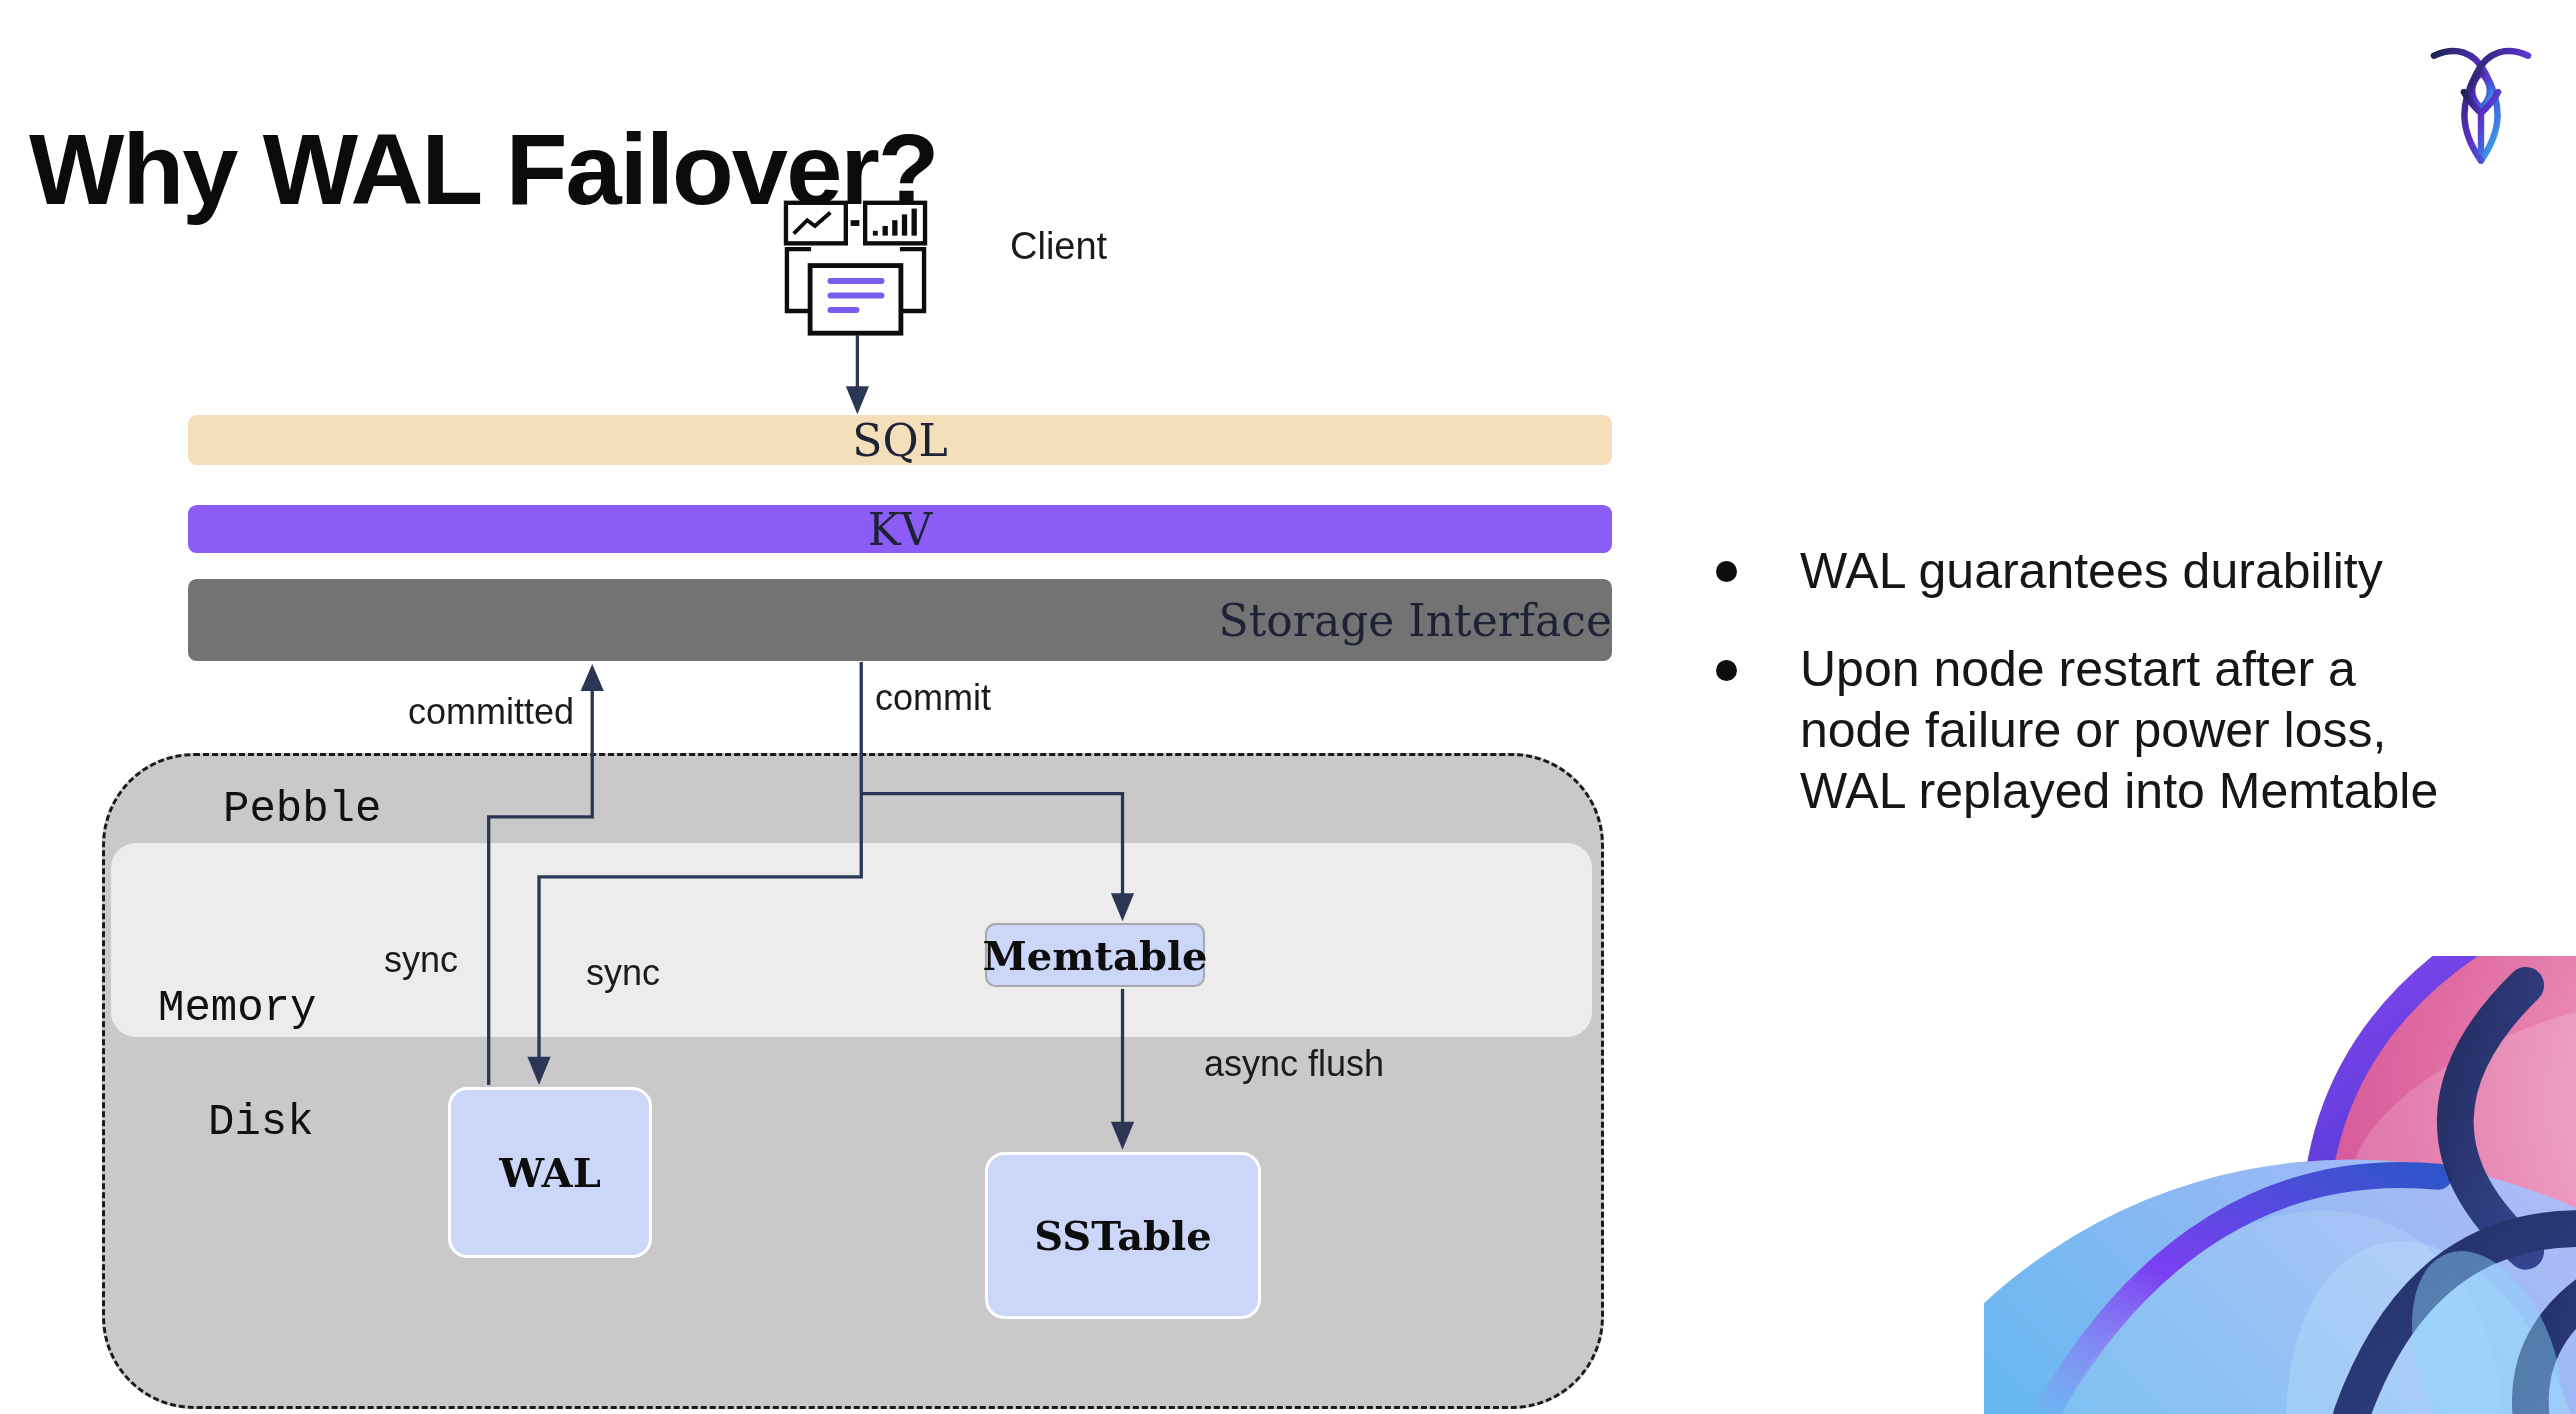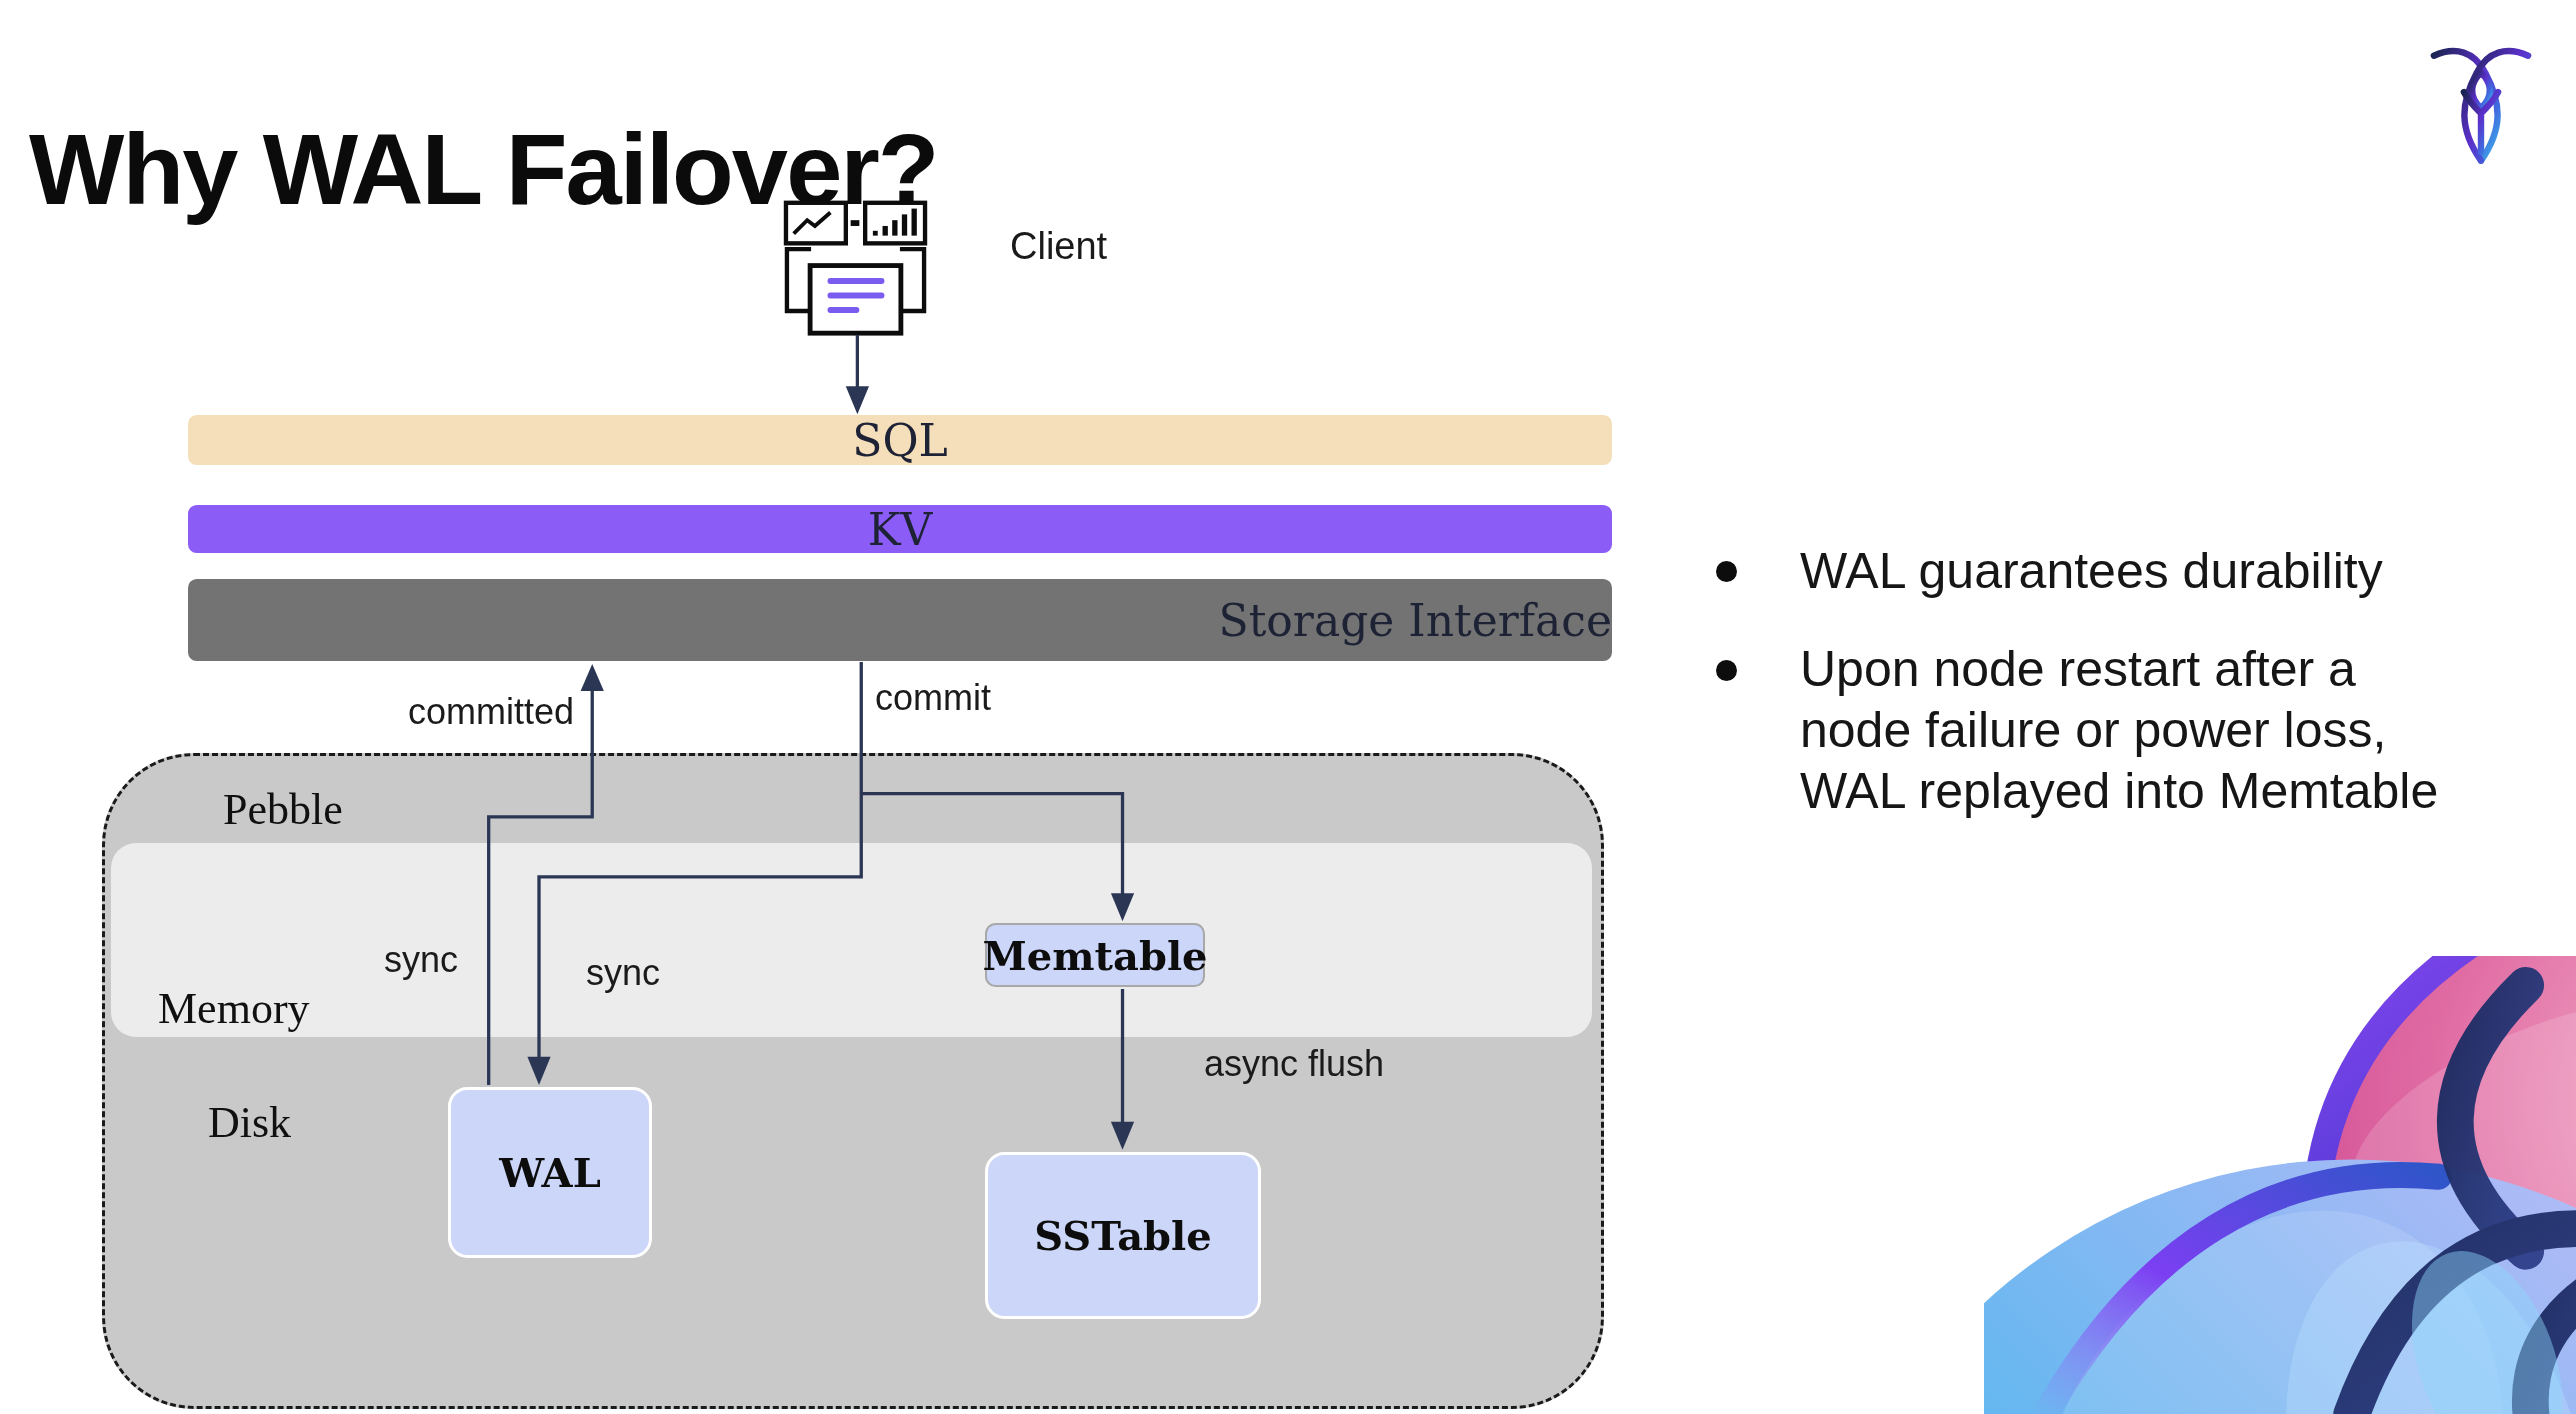--- a/index.html
+++ b/index.html
@@ -18,21 +18,21 @@
   .bar{left:144px;width:1424px;border-radius:8.7px;display:flex;align-items:center;justify-content:center;margin-left:44px;}
   .bar span{font-family:"DejaVu Serif",serif;font-size:44px;color:#1d2235;}
   .bar.sql{top:415px;height:50px;background:#f5dfba;}
   .bar.kv{top:505px;height:48px;background:#8b5cf6;text-align:center;}
   .bar.storage{top:579px;height:82px;background:#737373;justify-content:flex-end;}
 
   
   .pebble{left:102px;top:753px;width:1502px;height:656px;background:#c9c9c9;
           border:3.9px dashed #1a1a1a;border-radius:92px;box-sizing:border-box;}
   .memory-band{left:111px;top:843px;width:1481px;height:194px;background:#ececec;border-radius:25px;}
-  .zone-label{font-family:Liberation Serif, serif;font-size:44px;color:#101010;}
+  .zone-label{font-family:Liberation Mono, monospace;font-size:44px;color:#101010;}
   .pebble-label{left:223px;top:784px;}
   .memory-label{left:158px;top:983px;}
   .disk-label{left:208px;top:1097px;}
 
   
   .node{display:flex;align-items:center;justify-content:center;background:#ccd6f9;box-sizing:border-box;}
   .node span{font-family:"DejaVu Serif",serif;font-weight:bold;font-size:40px;color:#0d0d0d;}
   .node.memtable{left:985px;top:923px;width:220px;height:64px;border:2.9px solid #a8a8a8;border-radius:10.6px;}
   .node.wal{left:448px;top:1087px;width:204px;height:171px;border:3.9px solid #ffffff;border-radius:19.4px;}
   .node.sstable{left:985px;top:1152px;width:276px;height:167px;border:3.9px solid #ffffff;border-radius:19.4px;}

